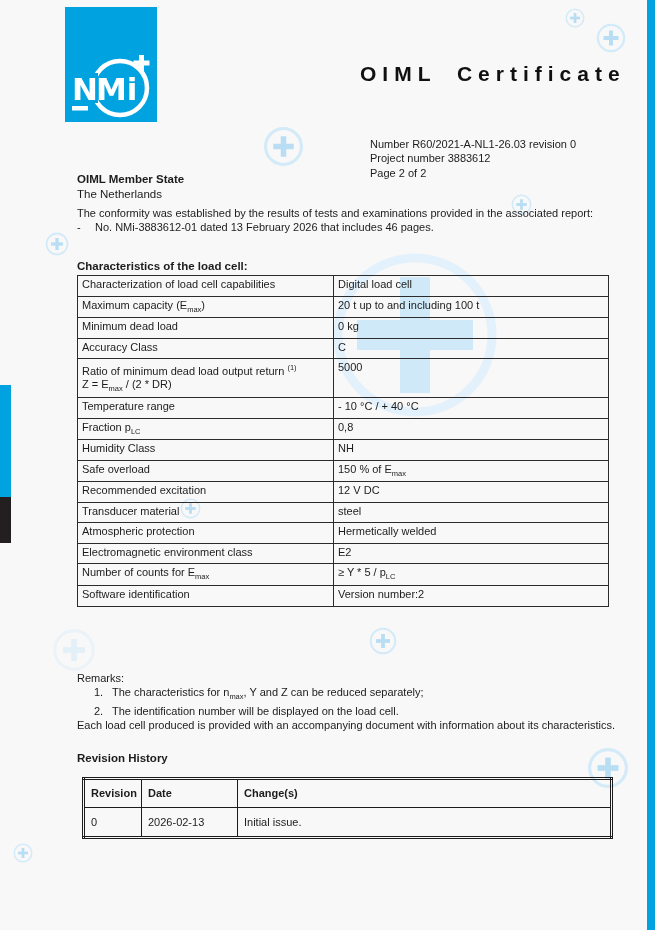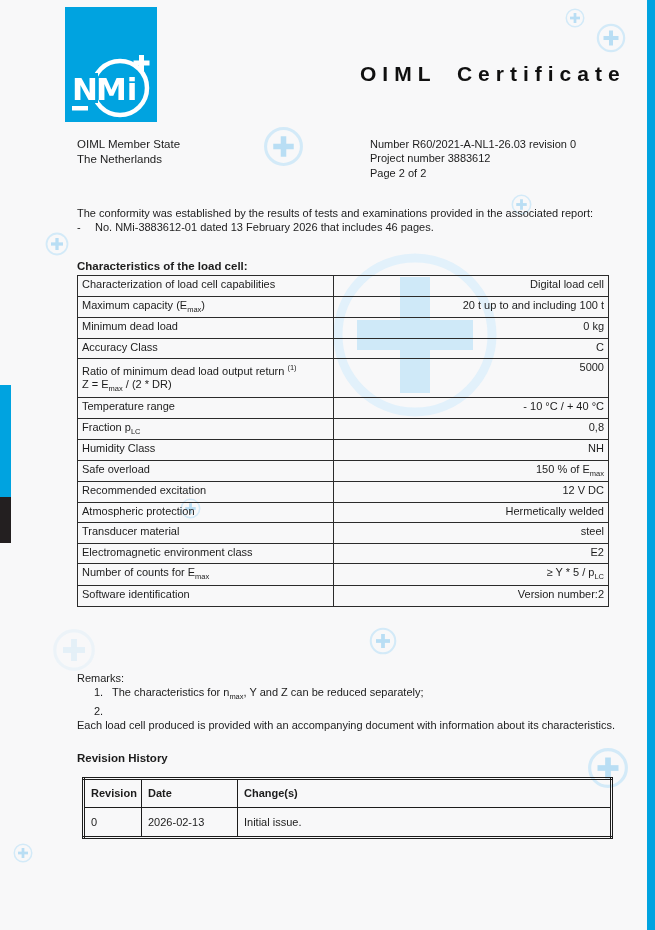--- a/index.html
+++ b/index.html
@@ -15,33 +15,33 @@
   .bar-left-cyan { position:absolute; z-index:1; left:0; top:385px; width:11px; height:112px; background:var(--accent,#00a3e0); }
   .bar-left-black { position:absolute; z-index:1; left:0; top:497px; width:11px; height:46px; background:#231f20; }
   
   .pc { position:absolute; z-index:0; }
   
   .logo { left:65px; top:7px; width:92px; height:115px; }
   
   .title { left:350px; top:60px; font-size:21px; font-weight:bold; letter-spacing:6px; word-spacing:9px; color:#101010; white-space:nowrap;margin-left:10px; }
   
   .member { left:77px; top:137px; font-size:11.5px; }
-  .member .b { font-weight:normal; }
+  .member .b { font-weight:bold;margin-top:35px; }
   .numbers { left:370px; top:137px; font-size:11px; line-height:14.3px; }
   
   .intro { left:77px; top:206px; width:537px; line-height:14.2px; }
   .bullet-row { display:flex; }
   .bullet-row .mark { width:18px; flex:0 0 18px; }
   
   .char-head { left:77px; top:259px; font-weight:bold; font-size:11.5px; }
   table { border-collapse:collapse; background:transparent; }
   .char-table { left:77px; top:275px; width:531px; table-layout:fixed; }
   .char-table td { border:1px solid #2b2b2b; padding:2px 4px 1px 4px; vertical-align:top; line-height:13.5px; }
   .char-table td.lab { width:256px; }
-  .char-table td.val { width:275px; text-align:right; }
+  .char-table td.val { width:275px; text-align:left; }
   .char-table tr.s { height:20.5px; }
   .char-table tr.d { height:34px; }
   sub { font-size:7.5px; }
   sup { font-size:7.5px; }
   
   .remarks { left:77px; top:671px; width:540px; line-height:14px; }
   .remark-item { display:flex; margin-left:17px; }
   .remark-item .num { width:18px; flex:0 0 18px; }
   
   .rev-head { left:77px; top:751px; font-weight:bold; font-size:11.5px; }
@@ -189,26 +189,26 @@
         </tr>
       <tr class="s">
           <td class="lab">Safe overload</td>
           <td class="val">150 % of E<sub>max</sub></td>
         </tr>
       <tr class="s">
           <td class="lab">Recommended excitation</td>
           <td class="val">12 V DC</td>
         </tr>
       <tr class="s">
+          <td class="lab">Transducer material</td>
+          <td class="val">steel</td>
+        </tr>
+      <tr class="s">
           <td class="lab">Atmospheric protection</td>
           <td class="val">Hermetically welded</td>
-        </tr>
-      <tr class="s">
-          <td class="lab">Transducer material</td>
-          <td class="val">steel</td>
         </tr>
       <tr class="s">
           <td class="lab">Electromagnetic environment class</td>
           <td class="val">E2</td>
         </tr>
       <tr class="s">
           <td class="lab">Number of counts for E<sub>max</sub></td>
           <td class="val">≥ Y * 5 / p<sub>LC</sub></td>
         </tr>
       <tr class="s">
@@ -219,20 +219,21 @@
   </table>
 
   <div class="abs remarks">
     <div>Remarks:</div>
     <div class="remark-item">
       <span class="num">1.</span>
       <span>The characteristics for n<sub>max</sub>, Y and Z can be reduced separately;</span>
     </div>
     <div class="remark-item">
       <span class="num">2.</span>
+      <span>The identification number will be displayed on the load cell.</span>
     </div>
     <div>Each load cell produced is provided with an accompanying document with information about its characteristics.</div>
   </div>
 
   <div class="abs rev-head">Revision History</div>
   <table class="abs rev-table">
     <tbody>
       <tr class="hdr">
         <th class="c1">Revision</th>
         <th class="c2">Date</th>

